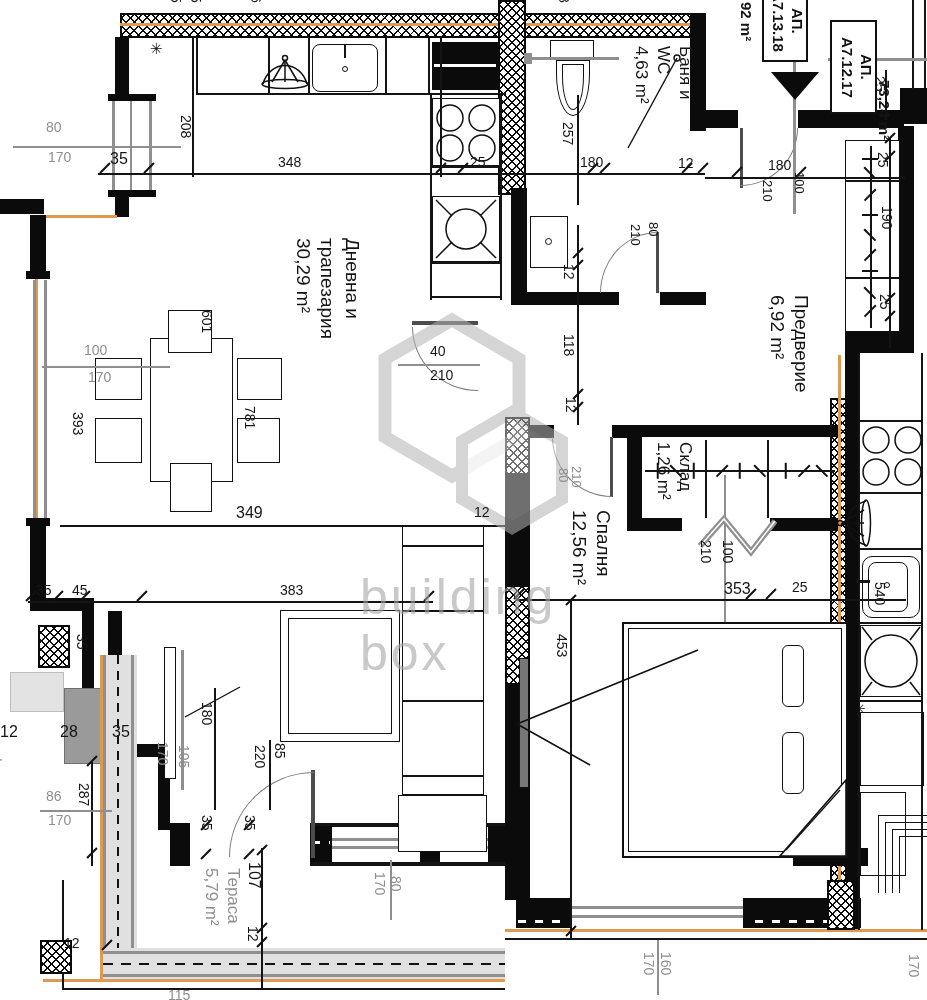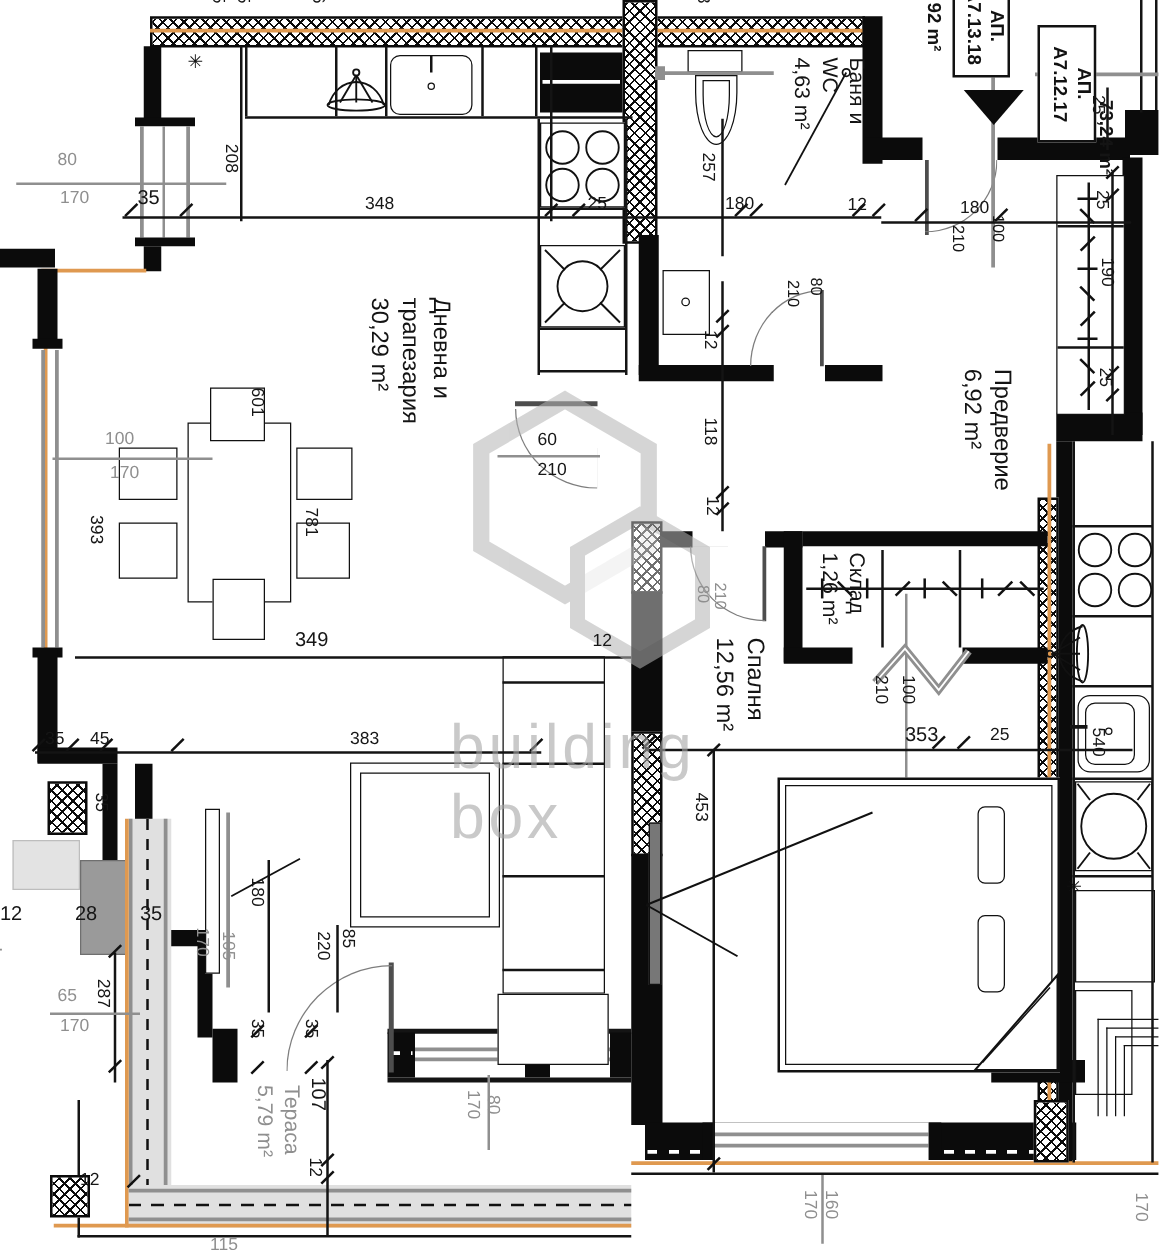--- a/index.html
+++ b/index.html
@@ -428,33 +428,33 @@
   </div>
   <div class="apt" style="left:876px;top:80px;font-weight:bold;">73,24 m²</div>
 
   <div class="sym" style="left:150px;top:40px;">✳</div>
   <div class="sym" style="left:853px;top:700px;">✳</div>
 
   <span class="dim gy" style="left:46px;top:120px;">80</span>
   <span class="dim gy" style="left:48px;top:150px;">170</span>
   <span class="dim" style="left:110px;top:151px;font-size:16px;">35</span>
   <span class="dim v" style="left:178px;top:115px;">208</span>
-  <span class="dim" style="left:292px;top:155px;">348</span>
+  <span class="dim" style="left:278px;top:155px;">348</span>
   <span class="dim" style="left:470px;top:155px;">25</span>
   <span class="dim v" style="left:560px;top:122px;">257</span>
   <span class="dim" style="left:580px;top:155px;">180</span>
   <span class="dim" style="left:678px;top:156px;">12</span>
   <span class="dim" style="left:768px;top:158px;">180</span>
   <span class="dim v sm" style="left:760px;top:180px;">210</span>
   <span class="dim v sm" style="left:792px;top:172px;">100</span>
   <span class="dim v" style="left:872px;top:76px;">25</span>
   <span class="dim v" style="left:875px;top:152px;">25</span>
   <span class="dim v" style="left:879px;top:206px;">190</span>
   <span class="dim v" style="left:877px;top:294px;">25</span>
-  <span class="dim" style="left:430px;top:344px;">60</span>
+  <span class="dim" style="left:430px;top:344px;">40</span>
   <span class="dim" style="left:430px;top:368px;">210</span>
   <span class="dim v" style="left:561px;top:264px;">12</span>
   <span class="dim v" style="left:561px;top:334px;">118</span>
   <span class="dim v" style="left:563px;top:397px;">12</span>
   <span class="dim v sm" style="left:628px;top:224px;">210</span>
   <span class="dim v sm" style="left:646px;top:222px;">80</span>
   <span class="dim v" style="left:199px;top:310px;">601</span>
   <span class="dim gy" style="left:84px;top:343px;">100</span>
   <span class="dim gy" style="left:88px;top:370px;">170</span>
   <span class="dim v" style="left:70px;top:412px;">393</span>
@@ -472,21 +472,21 @@
   <span class="dim v" style="left:872px;top:582px;">540</span>
   <span class="dim v gy sm" style="left:556px;top:468px;">80</span>
   <span class="dim v gy sm" style="left:569px;top:466px;">210</span>
   <span class="dim v" style="left:74px;top:634px;">35</span>
   <span class="dim" style="left:0px;top:724px;font-size:16px;">12</span>
   <span class="dim" style="left:60px;top:724px;font-size:16px;">28</span>
   <span class="dim" style="left:112px;top:724px;font-size:16px;">35</span>
   <span class="dim v" style="left:199px;top:702px;">180</span>
   <span class="dim v gy" style="left:155px;top:742px;">170</span>
   <span class="dim v gy" style="left:176px;top:745px;">105</span>
-  <span class="dim gy" style="left:46px;top:789px;">65</span>
+  <span class="dim gy" style="left:46px;top:789px;">86</span>
   <span class="dim gy" style="left:48px;top:813px;">170</span>
   <span class="dim v" style="left:76px;top:783px;">287</span>
   <span class="dim v" style="left:252px;top:745px;">220</span>
   <span class="dim v" style="left:272px;top:743px;">85</span>
   <span class="dim v" style="left:199px;top:815px;">35</span>
   <span class="dim v" style="left:242px;top:815px;">35</span>
   <span class="dim v" style="left:245px;top:862px;font-size:16px;">107</span>
   <span class="dim v" style="left:245px;top:926px;">12</span>
   <span class="dim v gy" style="left:372px;top:872px;">170</span>
   <span class="dim v gy" style="left:388px;top:876px;">80</span>

